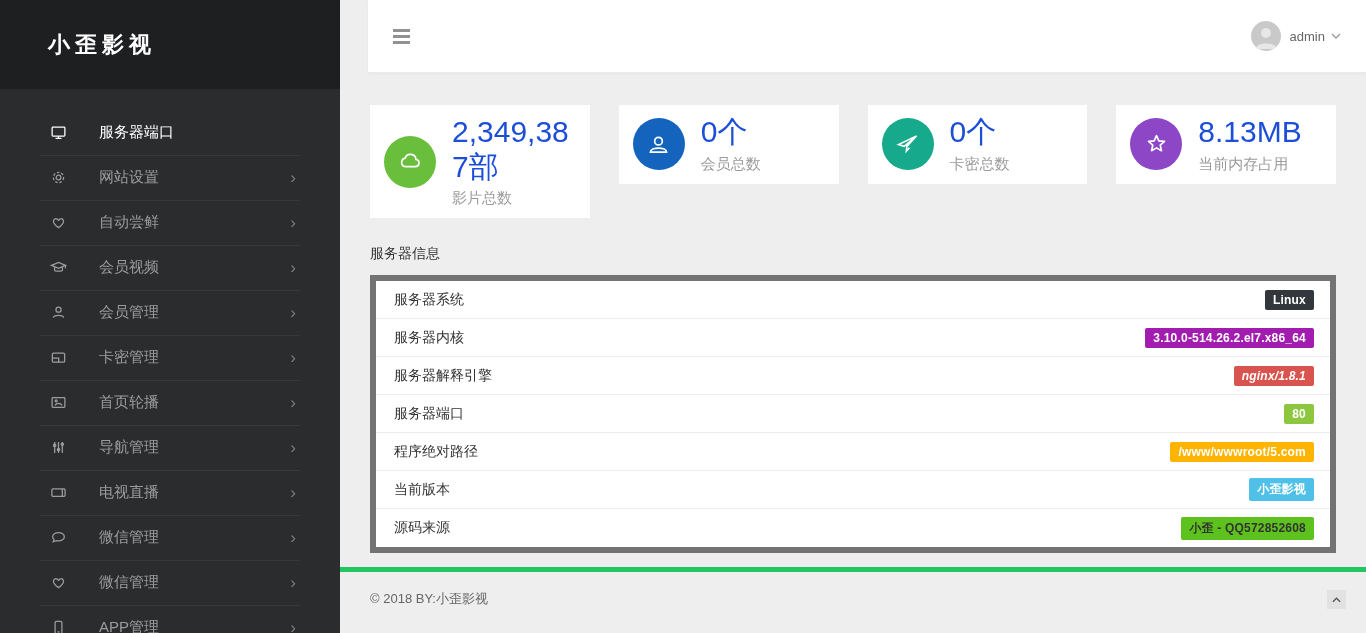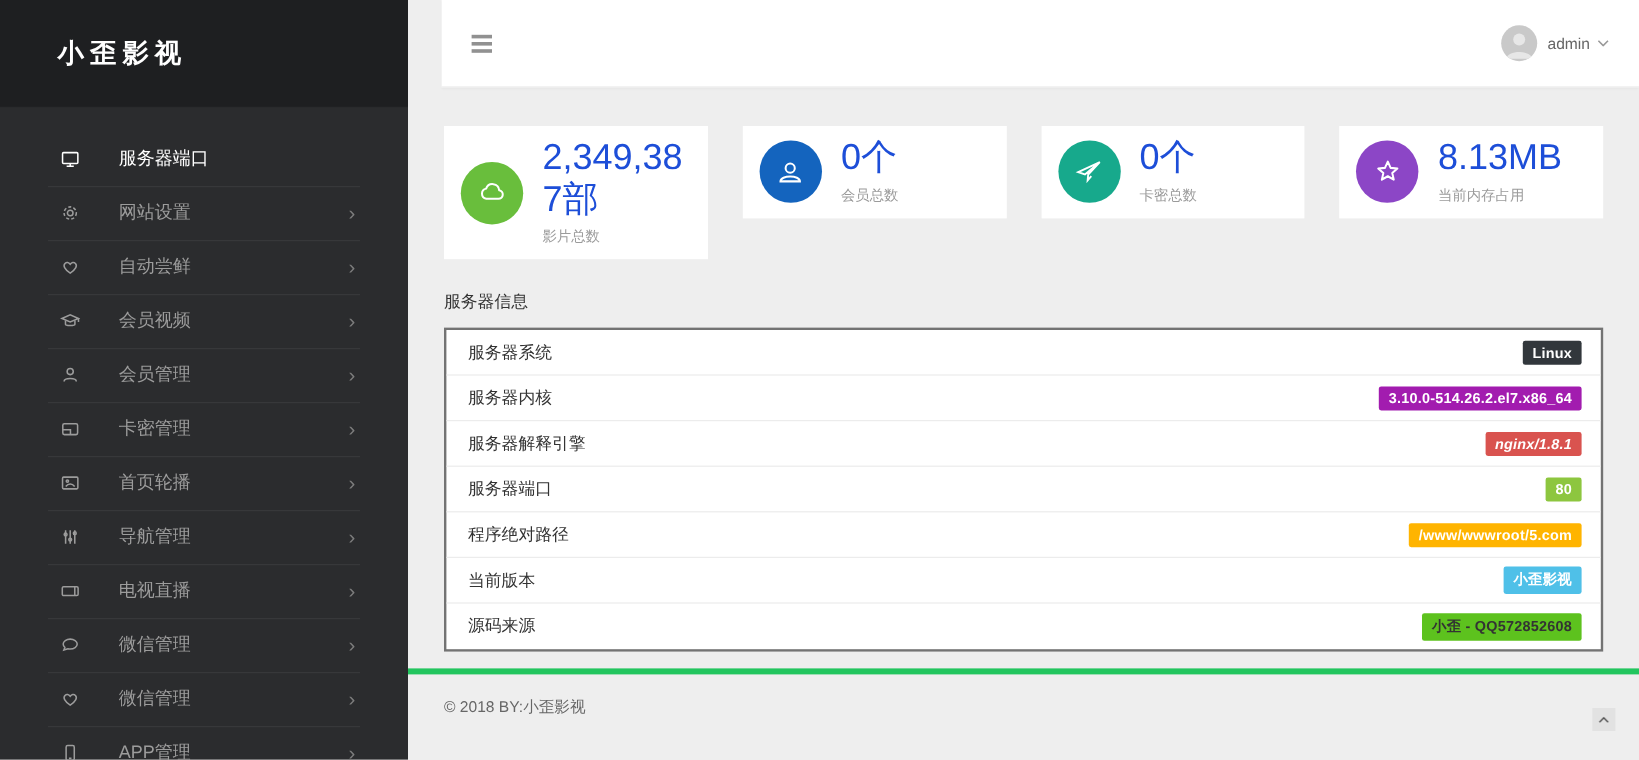--- a/index.html
+++ b/index.html
@@ -37,25 +37,25 @@
   .content { padding: 32px 30px 0; flex: none; }
 
   
   .cards { display: flex; gap: 29px; align-items: flex-start; }
   .card { background: #ffffff; flex: 1; min-width: 0; padding: 10px 14px; display: flex; align-items: center; }
   .card-icon { width: 52px; height: 52px; border-radius: 50%; flex: none; display: flex;
                align-items: center; justify-content: center; margin-right: 16px; }
   .card-icon svg { width: 27px; height: 27px; }
   .card-text { min-width: 0; }
   .card-value { font-size: 30px; color: #1d4ed8; line-height: 1.15; word-break: break-all; }
-  .card-label { font-size: 12px; color: #9b9b9b; margin-top: 5px; }
+  .card-label { font-size: 15px; color: #9b9b9b; margin-top: 5px; }
 
   
   .section-title { margin: 27px 0 12px; font-size: 14px; color: #333; }
-  .info-table { background: #ffffff; border: 2px solid #737373; }
+  .info-table { background: #ffffff; border: 6px solid #737373; }
   .info-row { height: 38px; display: flex; align-items: center; padding: 0 16px 0 18px; border-bottom: 1px solid #ececec; }
   .info-row:last-child { border-bottom: none; }
   .info-label { font-size: 14px; color: #333333; }
   .badge { margin-left: auto; font-size: 12px; font-weight: bold; padding: 3px 8px; border-radius: 2px;
            letter-spacing: 0.2px; }
 
   
   .footer { margin-top: 14px; border-top: 5px solid #22c55e; padding: 18px 30px; font-size: 13px; color: #666; }
 
   .back-top { position: fixed; right: 20px; bottom: 24px; width: 19px; height: 19px; background: #e2e2e2;

